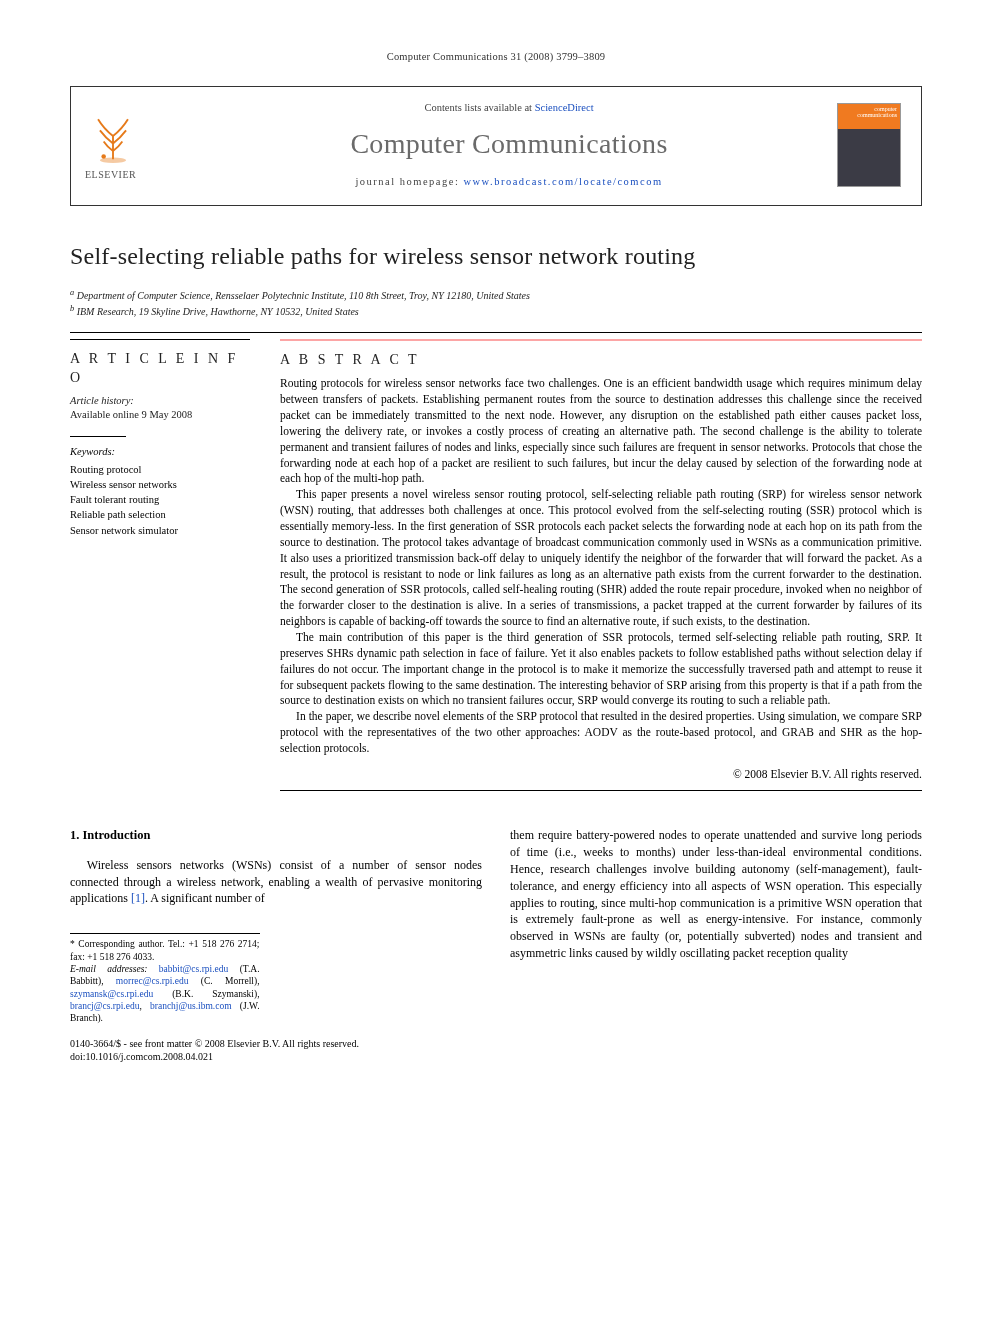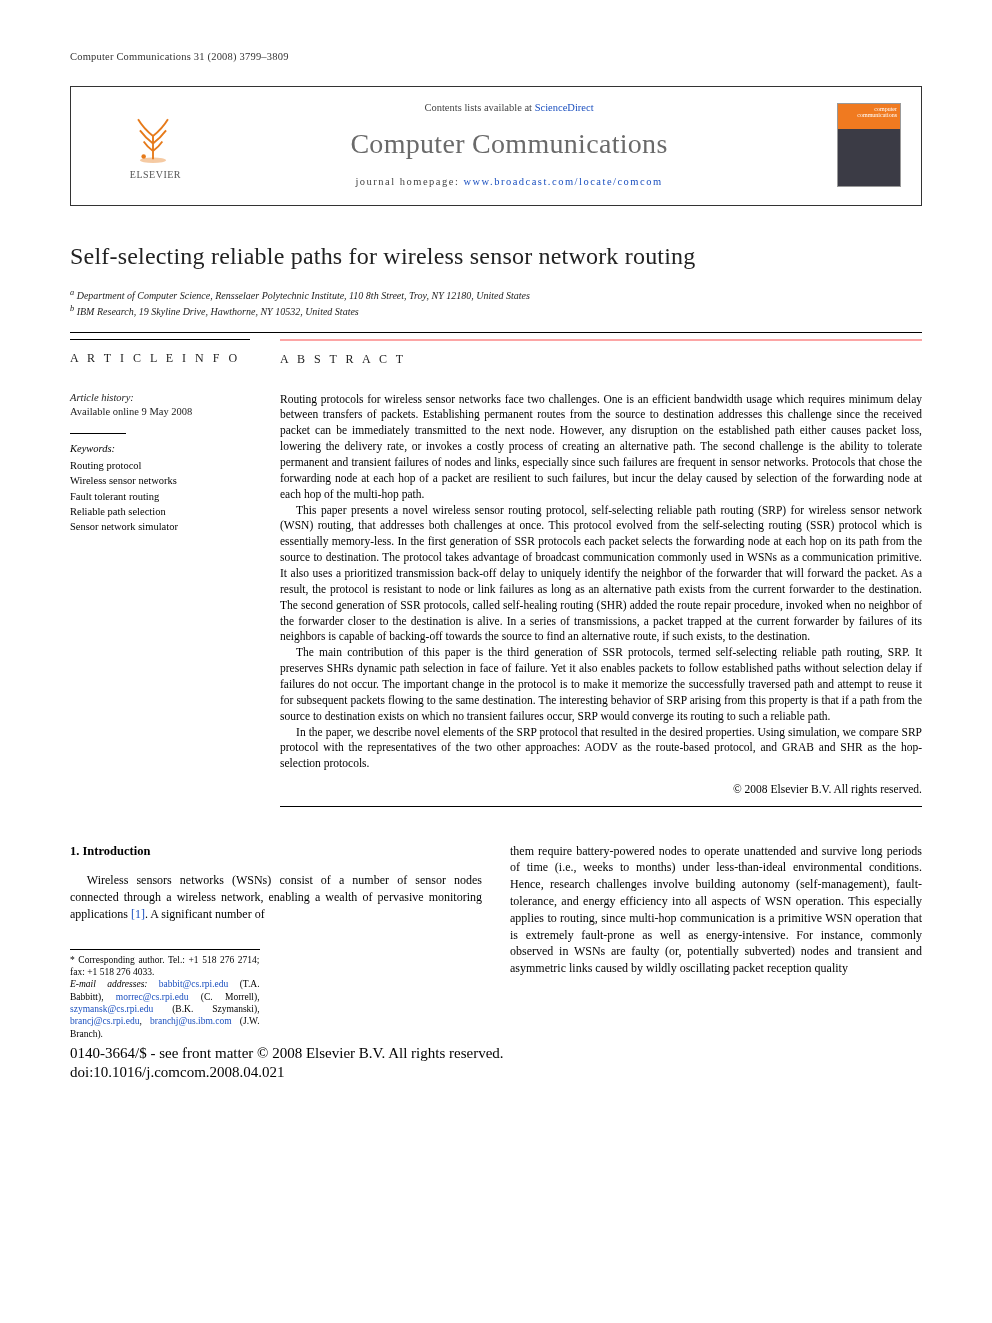--- a/index.html
+++ b/index.html
@@ -9,38 +9,39 @@
     color: #000;
     width: 992px;
     margin: 0 auto;
     font-size: 13px;
     line-height: 1.35;
   }
   .page {
     padding: 50px 70px 40px 70px;
   }
   .running-head {
+    text-align: center;
     font-size: 10.5px;
     color: #333;
     margin-bottom: 22px;
     letter-spacing: 0.2px;
   }
   .masthead-box {
     border: 1px solid #333;
     padding: 14px 14px 16px 14px;
     position: relative;
     display: flex;
     align-items: center;
     gap: 14px;
     margin-bottom: 34px;
   }
   .masthead-left {
     display: flex;
     flex-direction: column;
-    align-items: flex-end;
+    align-items: flex-start;
     width: 96px;
     flex-shrink: 0;
   }
   .els-tree {
     width: 56px;
     height: 56px;
   }
   .els-name {
     font-size: 10px;
     letter-spacing: 0.5px;
@@ -121,24 +122,24 @@
     flex-shrink: 0;
     border-top: 1px solid #000;
     padding-top: 10px;
   }
   .abs-col {
     flex: 1;
     border-top: 2px solid #fca5a5;
     padding-top: 10px;
   }
   .section-label {
-    font-size: 12px;
+    font-size: 14px;
     letter-spacing: 3px;
     color: #222;
-    margin-bottom: 24px;
+    margin-bottom: 6px;
   }
   .meta-block { font-size: 10.5px; color: #222; margin-bottom: 14px; }
   .meta-block .hist-label { font-style: italic; }
   .meta-rule { border: 0; border-top: 1px solid #000; width: 56px; margin: 10px 0 8px 0; }
   .keywords-label { font-style: italic; font-size: 10.5px; margin-bottom: 2px; }
   .keywords { font-size: 10.5px; line-height: 1.45; }
   .abstract p {
     font-size: 11.5px;
     text-align: justify;
     text-indent: 1.4em;
@@ -180,22 +181,22 @@
     margin-top: 26px;
     padding-top: 4px;
     font-size: 9.5px;
     line-height: 1.3;
   }
   .footnotes a { color: #1a4fbf; text-decoration: none; }
   .footer-row {
     display: flex;
     justify-content: space-between;
     align-items: flex-end;
-    margin-top: 4px;
-    font-size: 15px;
+    margin-top: 12px;
+    font-size: 10px;
   }
   .footer-left { line-height: 1.3; }
 </style>
 </head>
 <body>
 
 <div class="page">
 
   <div class="running-head">Computer Communications 31 (2008) 3799–3809</div>
 

